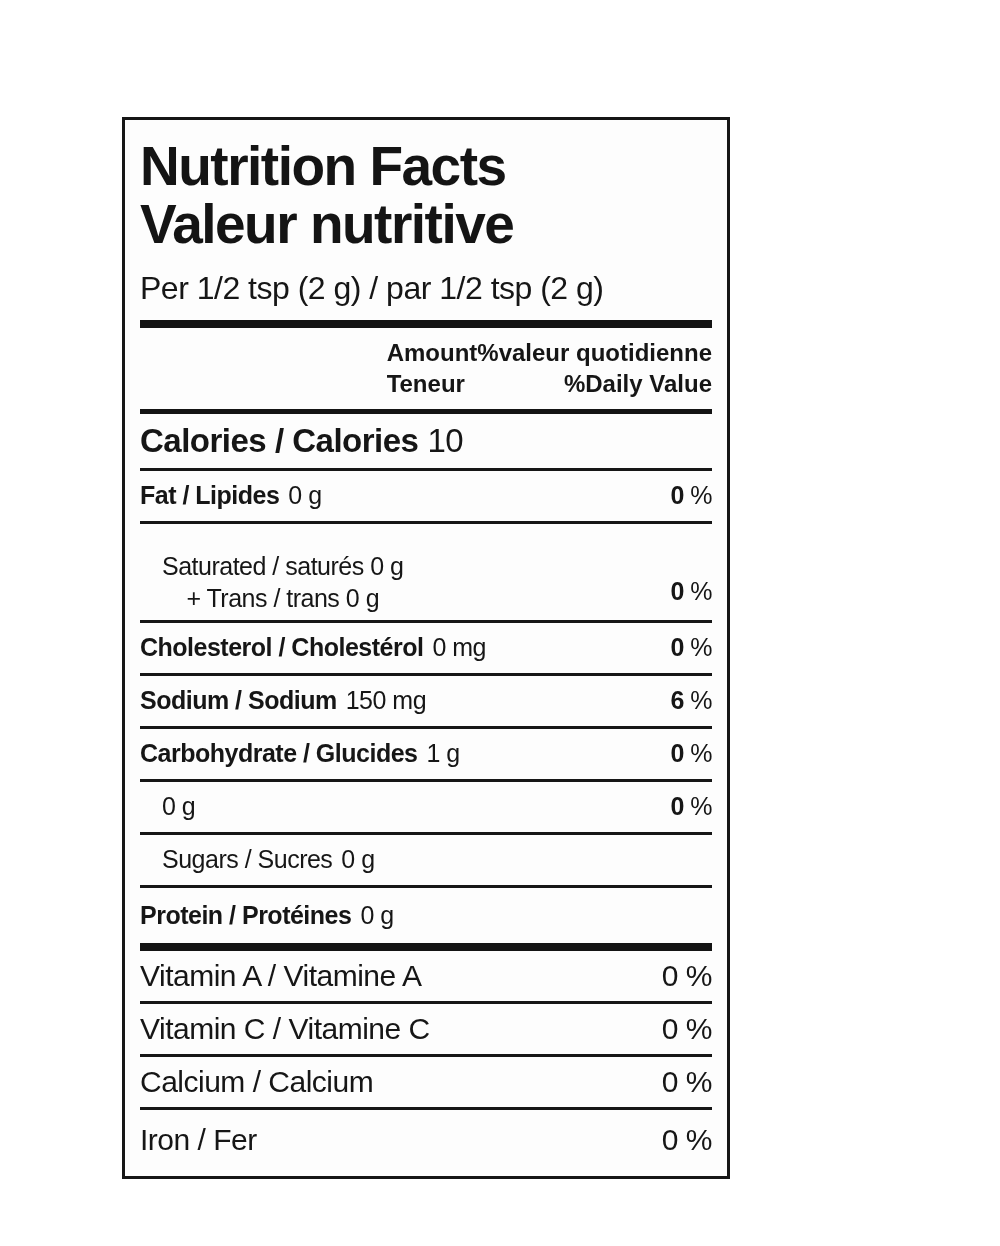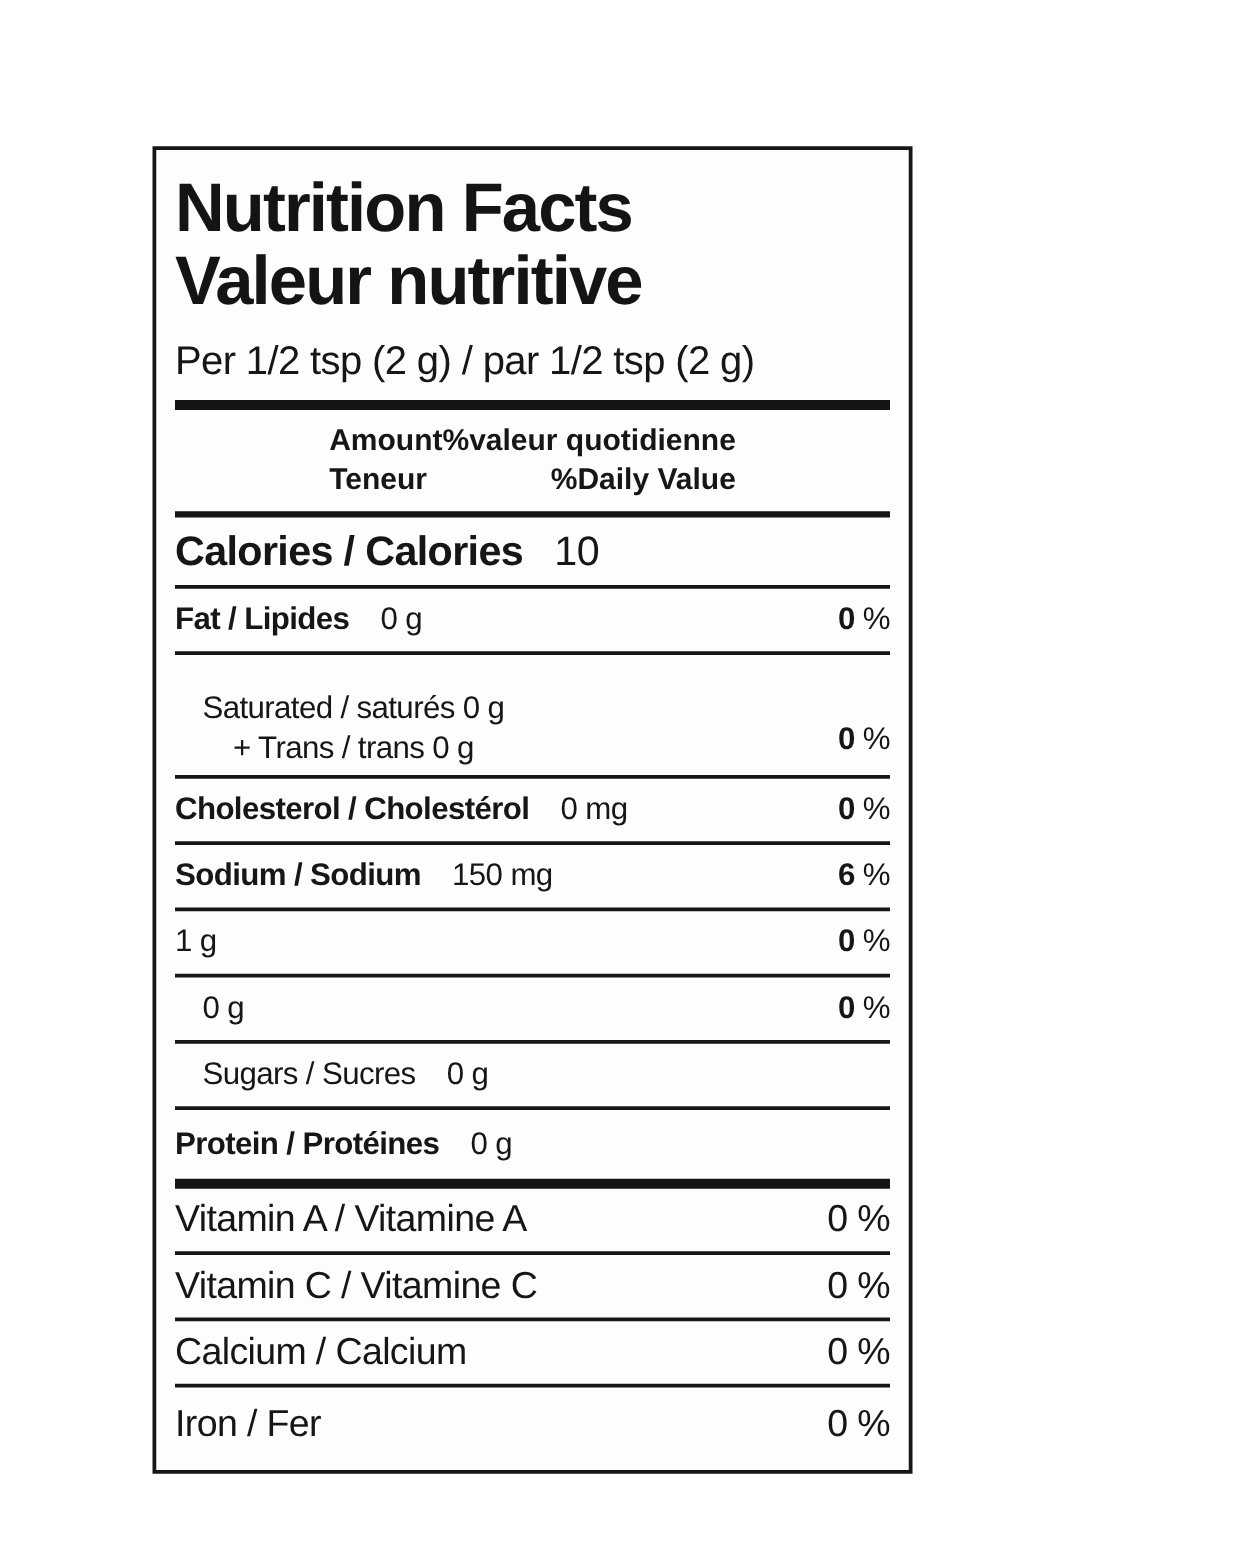--- a/index.html
+++ b/index.html
@@ -40,38 +40,38 @@
   .serving {
     font-size: 32px;
     letter-spacing: -0.5px;
     margin: 16px 0 13px 0;
   }
   .bar { background: #141414; }
   .bar.thick { height: 8px; }
   .bar.medium { height: 5px; }
   .header-row {
     display: flex;
-    justify-content: center;
+    justify-content: flex-end;
     align-items: flex-end;
     padding: 9px 0 10px 0;
     font-size: 24px;
     font-weight: bold;
     line-height: 1.3;
   }
   .header-row .right-col { text-align: right; }
   .row {
     display: flex;
     justify-content: space-between;
     align-items: center;
     min-height: 50px;
     border-bottom: 3px solid #161616;
     font-size: 25px;
     letter-spacing: -0.5px;
   }
-  .row .left { display: flex; align-items: baseline; gap: 25px; }
+  .row .left { display: flex; align-items: baseline; gap: 9px; }
   .row .left.stacked { display: block; line-height: 1.25; padding: 6px 0; }
   .row.indent .left { padding-left: 22px; }
   .row.two-line { align-items: flex-end; min-height: 96px; text-align: center; }
   .row.two-line .dv { margin-bottom: 14px; }
   .row.calories { min-height: 54px; font-size: 33px; }
   .row.no-sep { border-bottom: none; }
   .row.tall { min-height: 55px; }
   .bold-name { font-weight: bold; }
   .dv { white-space: nowrap; }
   .dv .num.bold { font-weight: bold; }
@@ -137,20 +137,21 @@
         </div>
         <div class="row">
           <div class="left">
             <span class="bold-name">Sodium / Sodium</span>
             <span>150 mg</span>
           </div>
           <div class="dv"><span class="num bold">6</span><span class="unit">&nbsp;%</span></div>
         </div>
         <div class="row">
           <div class="left">
+            <span class="bold-name">Carbohydrate / Glucides</span>
             <span>1 g</span>
           </div>
           <div class="dv"><span class="num bold">0</span><span class="unit">&nbsp;%</span></div>
         </div>
         <div class="row indent">
           <div class="left">
             <span>0 g</span>
           </div>
           <div class="dv"><span class="num bold">0</span><span class="unit">&nbsp;%</span></div>
         </div>

